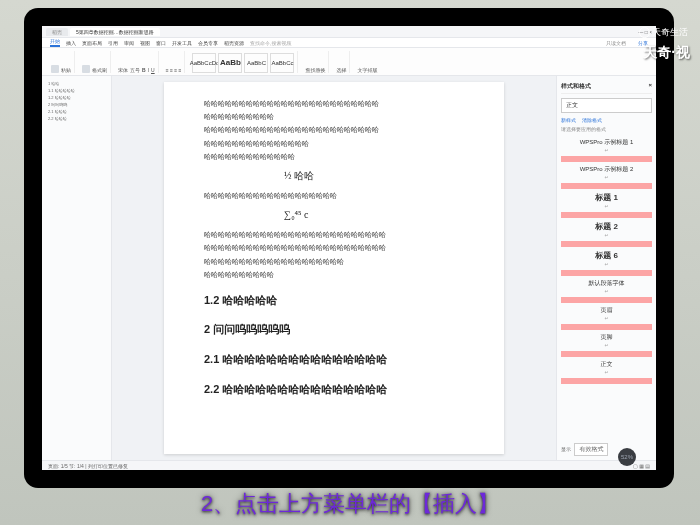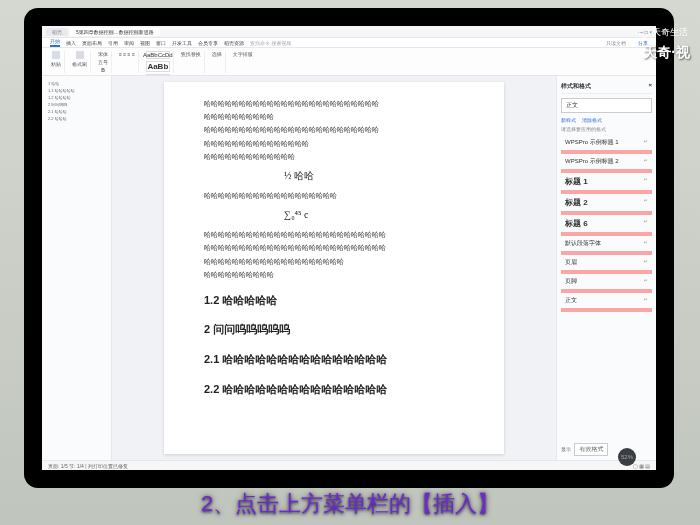--- a/index.html
+++ b/index.html
@@ -71,26 +71,25 @@
     border-bottom: 1px solid #e5e7eb;
     display: flex;
     align-items: center;
     gap: 4px;
     padding: 0 6px;
     font-size: 5px;
     color: #555;
   }
   .ribbon .grp {
     display: flex;
-    align-items: center;
+    align-items: flex-end;
     gap: 2px;
     padding: 0 3px;
     border-right: 1px solid #eee;
     height: 22px;
-    flex-direction: column;
   }
   .ribbon .ico {
     width: 8px;
     height: 8px;
     background: #d8dde3;
     border-radius: 1px;
   }
   .ribbon .styles {
     display: flex;
     gap: 2px;
@@ -151,25 +150,26 @@
     border-left: 1px solid #e5e7eb;
     padding: 4px;
     font-size: 6px;
     color: #333;
     position: relative;
   }
   .style-pane .hdr { font-size: 6px; font-weight: 600; padding: 2px 0; border-bottom: 1px solid #eee; display:flex; justify-content:space-between; }
   .style-pane .sel { border: 1px solid #ccc; padding: 2px 4px; margin: 4px 0; font-size: 6px; background:#fff; }
   .style-pane .sitem {
     padding: 3px 4px;
-    border-bottom: 4px solid #fca5a5;
+    border-bottom: 6px solid #fca5a5;
     display: flex;
     justify-content: space-between;
-    align-items: flex-start;
+    align-items: center;
     cursor: pointer;
+    flex-direction: column;
   }
   .style-pane .sitem .nm { flex:1; }
   .style-pane .sitem .arr { color:#aaa; font-size:5px; }
   .style-pane .sitem.title1 .nm,
   .style-pane .sitem.title2 .nm,
   .style-pane .sitem.title3 .nm,
   .style-pane .sitem.title4 .nm { font-weight: bold; font-size: 8px; }
   .style-pane .footer {
     position: absolute;
     bottom: 4px; left: 4px; right: 4px;

